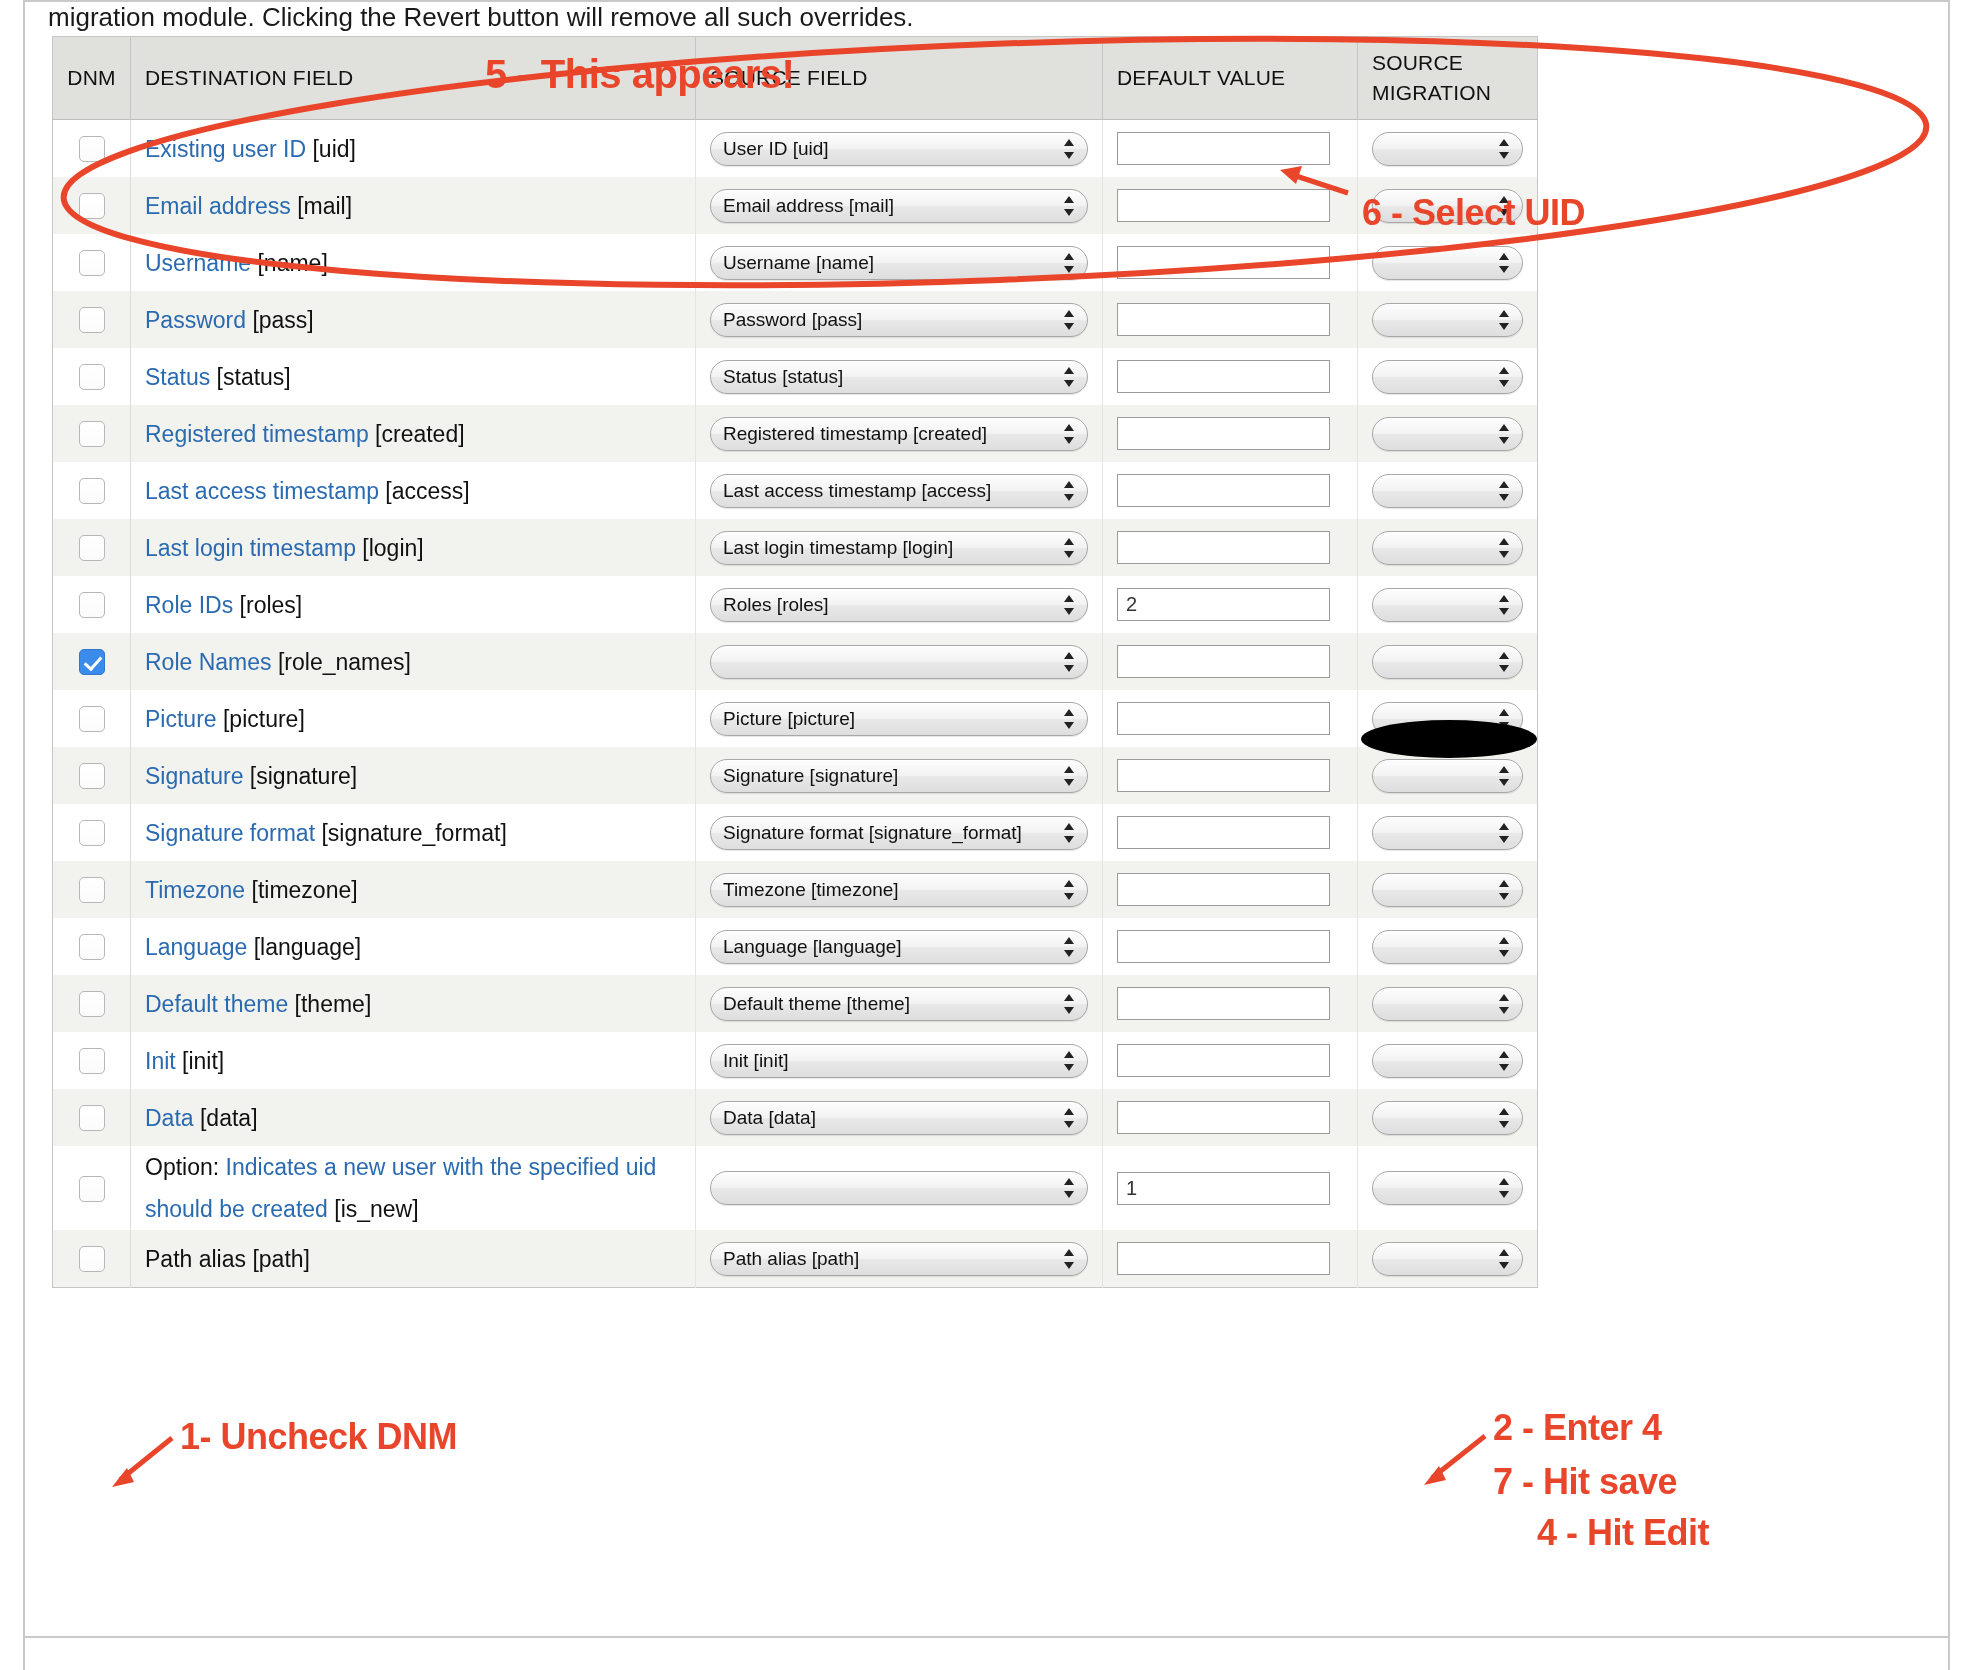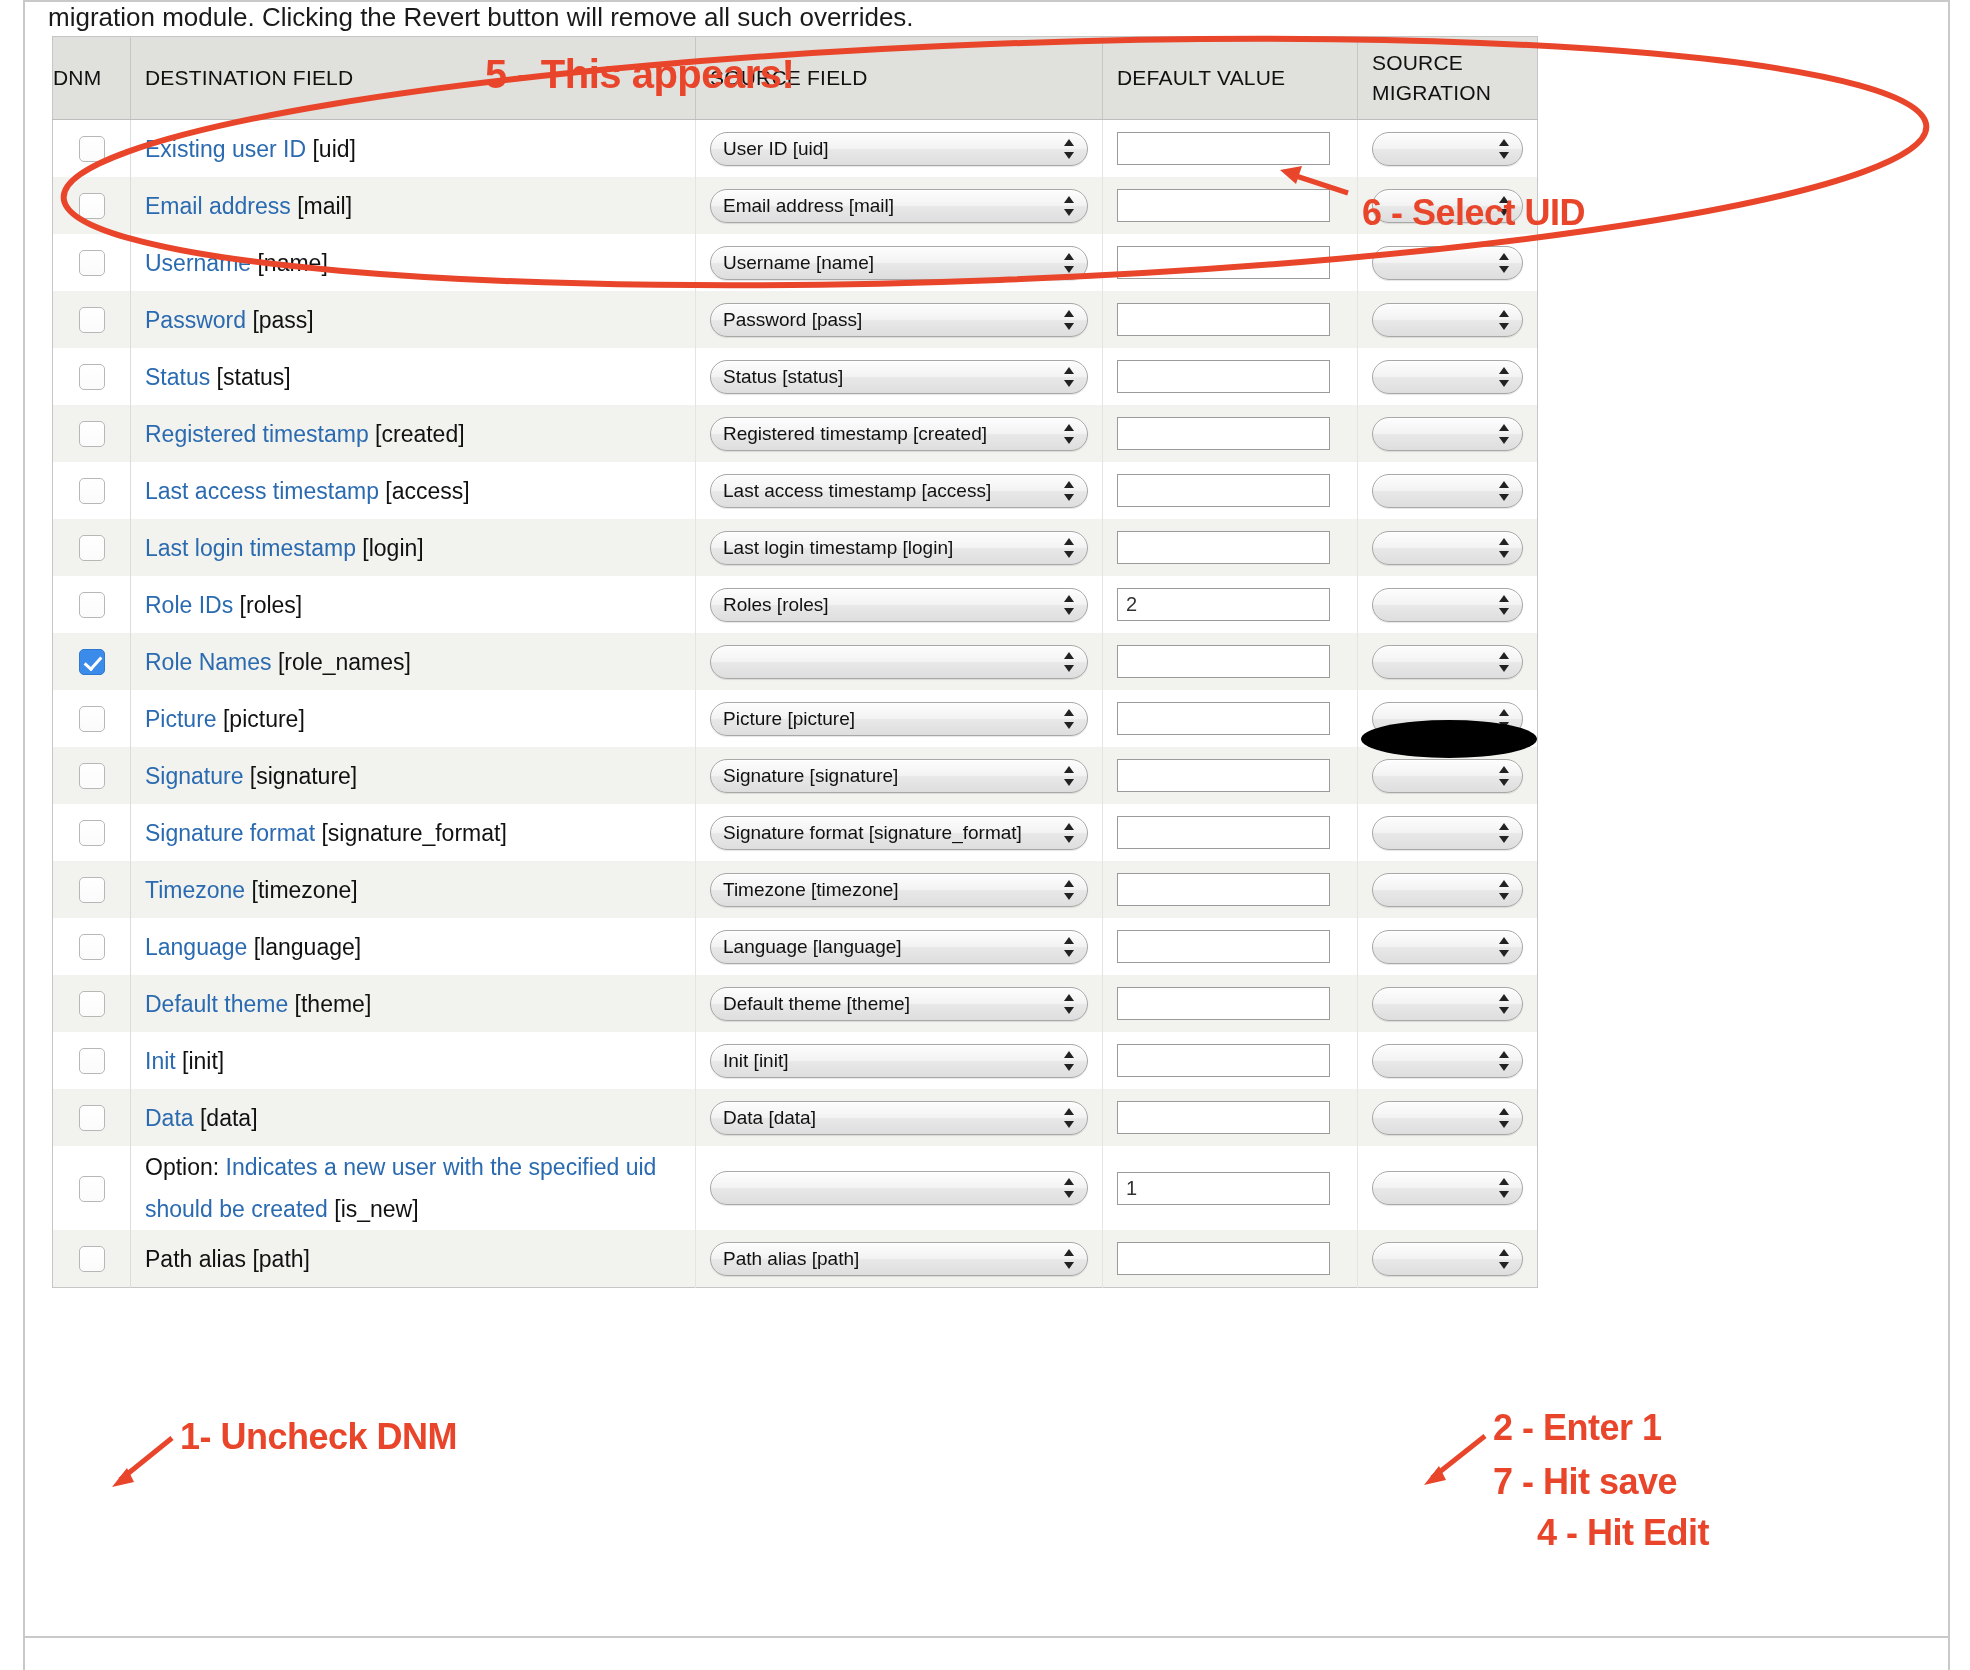--- a/index.html
+++ b/index.html
@@ -67,21 +67,21 @@
     height: 70px;
     vertical-align: middle;
     text-align: left;
     padding: 6px 14px;
     font-size: 21px;
     font-weight: normal;
     color: #111111;
     letter-spacing: 0.2px;
     font-family: "Liberation Sans", sans-serif;
   }
-  .mapping-table thead th.th-dnm { padding-left: 0; padding-right: 0; }
+  .mapping-table thead th.th-dnm { text-align: center; padding-left: 0; padding-right: 0; }
   .mapping-table thead th.th-srcmig { border-right: none; line-height: 30px; }
 
   .mapping-table tbody td {
     border-right: 1px solid #e4e4e0;
     padding: 0 14px;
     vertical-align: middle;
     height: 57px;
     font-size: 22px;
     color: #111;
   }
@@ -575,20 +575,20 @@
       <line x1="172" y1="1438" x2="120" y2="1480" stroke="#e8452b" stroke-width="5"></line>
       <polygon points="112,1487 127,1468 134,1482" fill="#e8452b"></polygon>
 
       <line x1="1485" y1="1436" x2="1432" y2="1478" stroke="#e8452b" stroke-width="5"></line>
       <polygon points="1424,1485 1439,1466 1446,1480" fill="#e8452b"></polygon>
     </svg>
 
     <div class="ann-text" id="ann-5">5 - This appears!</div>
     <div class="ann-text" id="ann-6">6 - Select UID</div>
     <div class="ann-text" id="ann-1">1- Uncheck DNM</div>
-    <div class="ann-text" id="ann-2">2 - Enter 1</div>
+    <div class="ann-text" id="ann-2">2 - Enter 4</div>
     <div class="ann-text" id="ann-3">7 - Hit save</div>
     <div class="ann-text" id="ann-4">4 - Hit Edit</div>
 
     <div class="redaction" id="black-ellipse"></div>
   </div>
 
 </div>
 
 </body></html>

